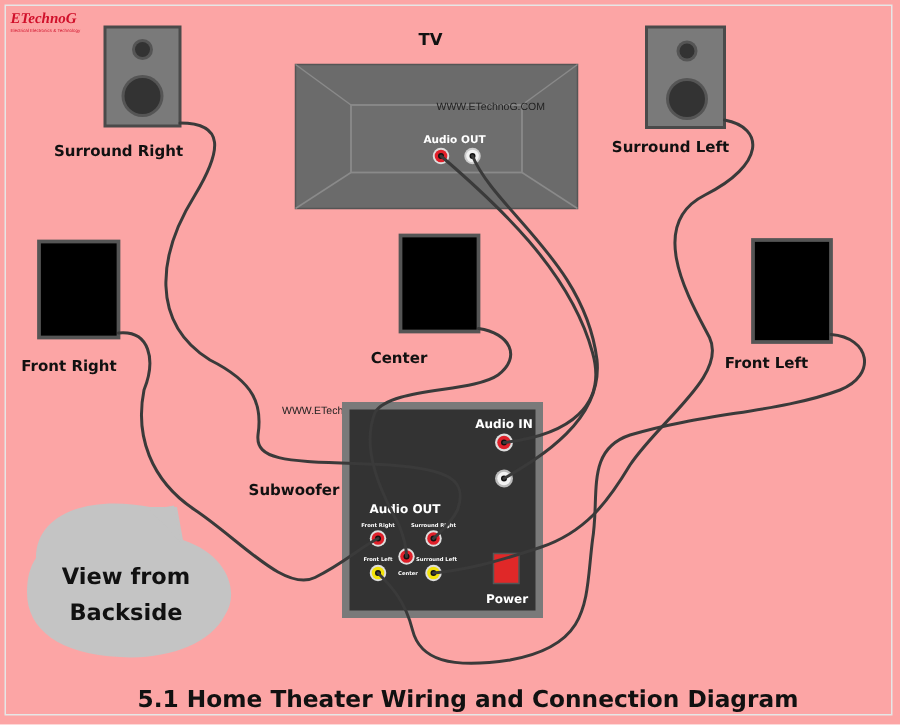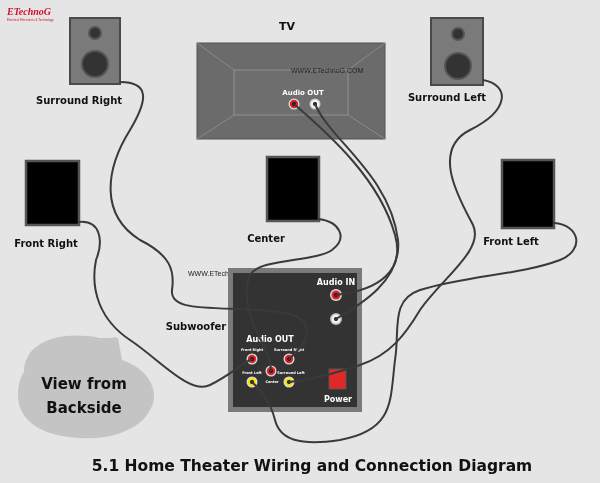--- a/index.html
+++ b/index.html
@@ -1,16 +1,16 @@
 <!DOCTYPE html>
 <html><head>
 <meta charset="utf-8">
 <style>
   html, body { margin: 0; padding: 0; background: #ffffff; }
-  #stage { position: relative; width: 600px; height: 483px; overflow: hidden; background: #e5e5e5; font-family: "Liberation Sans", "DejaVu Sans", sans-serif; }
+  #stage { position: relative; width: 600px; height: 483px; overflow: hidden; background: #fca5a5; font-family: "Liberation Sans", "DejaVu Sans", sans-serif; }
   #frame { position: absolute; left: 3px; top: 3px; width: 592px; height: 474px; border: 1px solid #e6e6e6; box-sizing: border-box; }
   svg { position: absolute; left: 0; top: 0; }
   .lbl { font-family: "DejaVu Sans", "Liberation Sans", sans-serif; font-weight: bold; fill: #111; }
   .wlbl { font-family: "DejaVu Sans", sans-serif; font-weight: bold; fill: #fff; }
   .wm { font-family: "Liberation Sans", sans-serif; fill: #222; }
 </style>
 </head>
 <body>
 
 <div id="stage">

